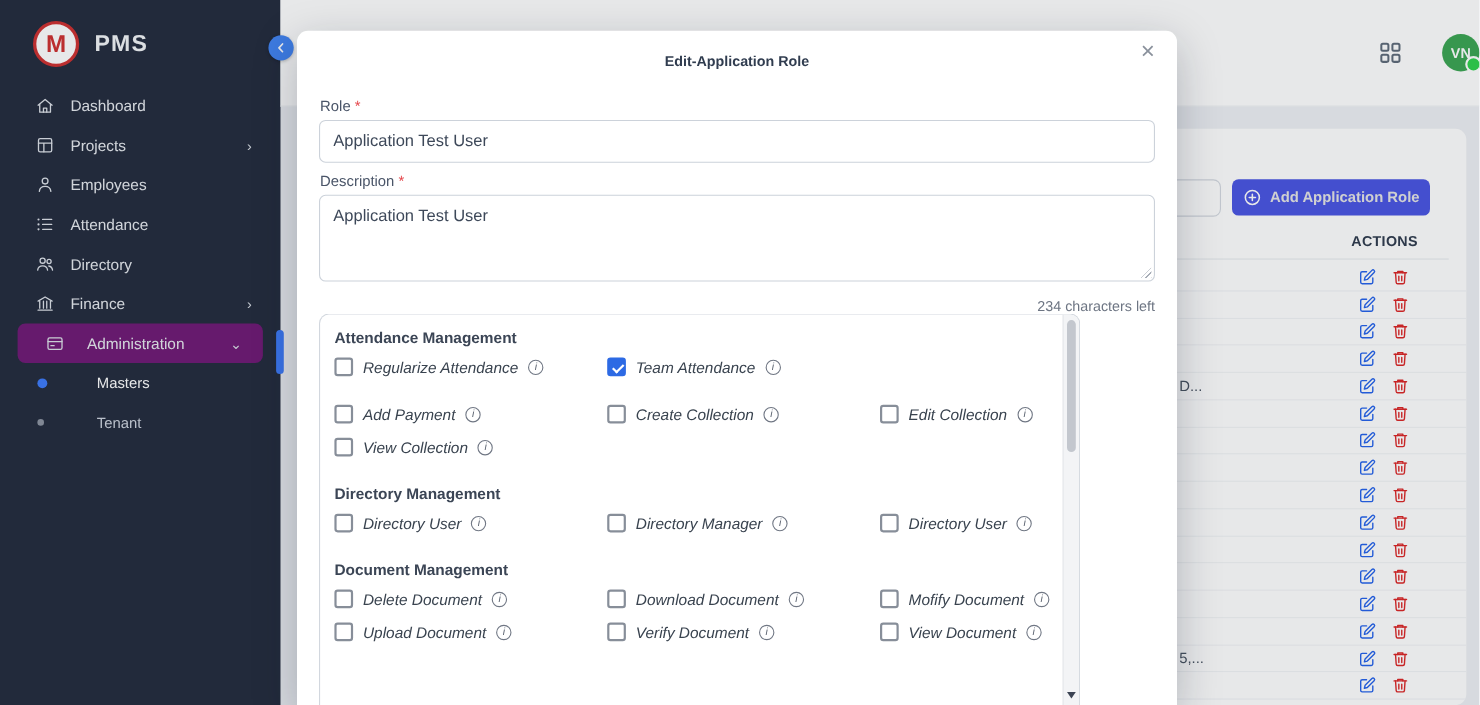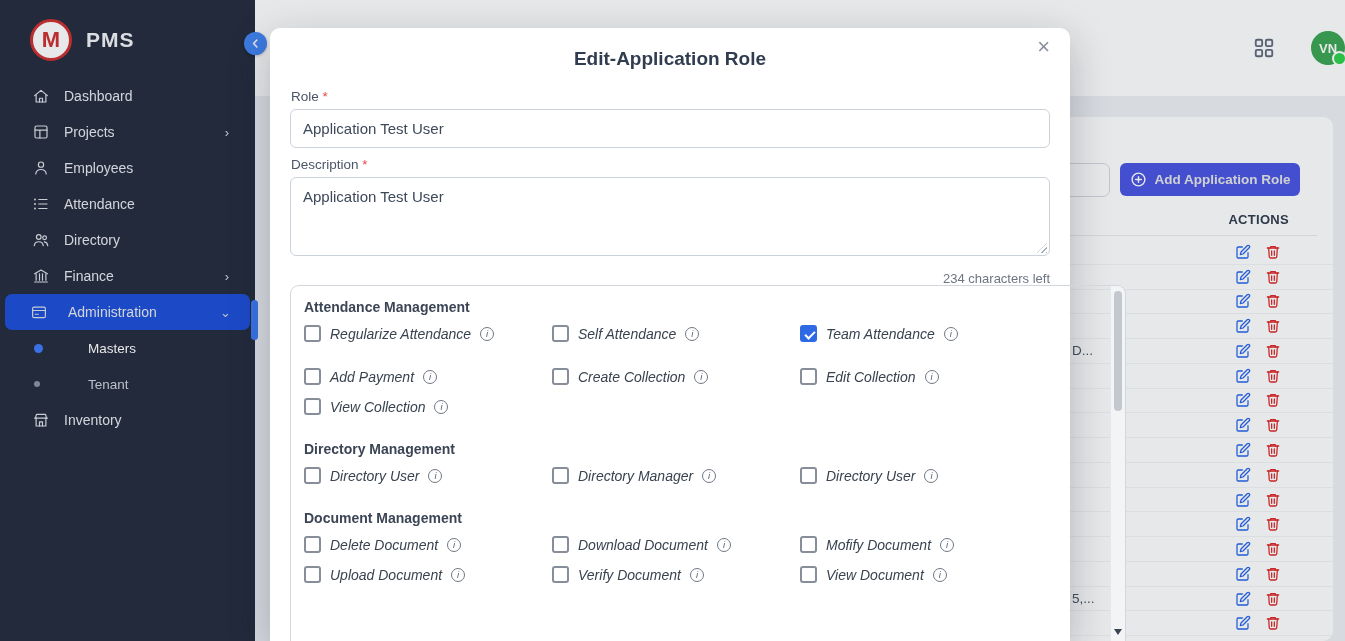--- a/index.html
+++ b/index.html
@@ -17,21 +17,21 @@
 
   
   .sidebar{position:absolute;left:0;top:0;width:255px;height:641px;background:#242c3e;z-index:1;}
   .logo-row{display:flex;align-items:center;gap:14px;padding:19px 14px 17px 30px;}
   .logo-badge{width:42px;height:42px;border-radius:50%;background:#fff;border:3px solid var(--logo-red);
               color:var(--logo-red);display:flex;align-items:center;justify-content:center;
               font-weight:700;font-size:22px;box-sizing:border-box;}
   .logo-text{color:#f2f4f7;font-size:21px;font-weight:700;letter-spacing:1px;}
   .nav-item{display:flex;align-items:center;gap:14px;height:36px;padding:0 26px 0 32px;
             color:#e7eaef;font-size:14px;cursor:pointer;}
-  .nav-item.active{margin:0 5px;padding:0 19px 0 25px;background:#1d4ed8;border-radius:7px;gap:20px;}
+  .nav-item.active{margin:0 16px;padding:0 19px 0 25px;background:#701a75;border-radius:7px;gap:20px;}
   .nav-item .nicon{width:18px;height:18px;flex:0 0 18px;display:flex;align-items:center;justify-content:center;}
   .nicon svg{width:18px;height:18px;fill:none;stroke:#dde1e8;stroke-width:1.6;
              stroke-linecap:round;stroke-linejoin:round;}
   .nav-item .chev{margin-left:auto;color:#d6dae1;font-size:13px;line-height:1;}
   .nav-sub{display:flex;align-items:center;height:36px;padding-left:34px;color:#cdd3dd;
            font-size:13.5px;cursor:pointer;}
   .nav-sub .dot{width:6px;height:6px;border-radius:50%;background:#8d94a1;margin-right:48px;flex:0 0 auto;}
   .nav-sub.active{color:#fff;}
   .nav-sub.active .dot{width:9px;height:9px;background:var(--active-indicator);margin-right:45px;}
   .active-bar{position:absolute;left:251px;top:300px;width:7px;height:40px;
@@ -66,37 +66,37 @@
   .trow{display:flex;align-items:center;height:24.78px;border-bottom:1px solid #f2f4f7;
         padding-right:52px;gap:13px;box-sizing:border-box;}
   .frag{flex:1;margin-left:789px;font-size:13.5px;color:#4a5563;white-space:nowrap;overflow:hidden;}
   .icon-btn{width:17px;height:17px;display:flex;align-items:center;justify-content:center;cursor:pointer;flex:0 0 17px;}
 
   
   .backdrop{position:absolute;inset:0;background:rgba(20,27,40,.10);z-index:10;}
   .modal{position:absolute;left:270px;top:28px;width:800px;height:613px;background:#fff;
          border-radius:10px 10px 0 0;box-shadow:0 12px 40px rgba(15,23,42,.25);z-index:20;}
   .modal-title{position:absolute;top:20px;left:0;width:100%;text-align:center;margin:0;
-               font-size:19px;font-weight:700;color:#303c4f;}
+               font-size:13px;font-weight:700;color:#303c4f;}
   .modal-close{position:absolute;top:8px;right:20px;font-size:22px;color:#8a919c;cursor:pointer;line-height:1;}
   .f-label{position:absolute;left:21px;font-size:13.5px;color:#4a5568;}
   .f-label::after{content:" *";color:var(--required-mark);}
   .role-label{top:61px;}
   .desc-label{top:129px;}
   .role-input{position:absolute;left:20px;top:81px;width:760px;height:39px;border:1px solid #ccd2da;
               border-radius:6px;padding:0 12px;font-size:15px;color:#3d4859;font-family:inherit;
               box-sizing:border-box;background:#fff;outline:none;}
   .desc-area{position:absolute;left:20px;top:149px;width:760px;height:79px;border:1px solid #ccd2da;
              border-radius:6px;padding:9px 12px;font-size:15px;color:#3d4859;font-family:inherit;
              box-sizing:border-box;resize:none;line-height:1.35;outline:none;background:#fff;}
   .grip{position:absolute;left:767px;top:215px;width:10px;height:10px;
         background:repeating-linear-gradient(135deg,transparent 0 2.2px,#a7adb7 2.2px 3.6px);
         clip-path:polygon(100% 0,100% 100%,0 100%);}
   .chars-left{position:absolute;right:20px;top:243px;font-size:13px;color:#6d7583;}
-  .perms{position:absolute;left:20px;top:257px;width:836px;bottom:0;border:1px solid #d2d7de;
+  .perms{position:absolute;left:20px;top:257px;width:692px;bottom:0;border:1px solid #d2d7de;
          border-bottom:none;border-radius:9px 9px 0 0;overflow:hidden;box-sizing:border-box;}
   .perms-inner{position:absolute;left:0;top:0;right:14px;bottom:0;padding:13px 0 0 13px;overflow:hidden;}
   .perm-title{font-size:14px;font-weight:700;color:#3b4555;margin:0 0 9px 0;line-height:17px;}
   .perm-grid{display:grid;grid-template-columns:248px 248px 1fr;row-gap:13px;margin:0 0 26px 0;font-style:italic;}
   .perm-item{display:flex;align-items:center;gap:9px;height:17px;}
   .cb{width:17px;height:17px;border:2px solid #878e99;border-radius:3px;background:#fff;
       flex:0 0 17px;box-sizing:border-box;position:relative;cursor:pointer;}
   .cb.checked{background:var(--checkbox-checked);border-color:var(--checkbox-checked);}
   .cb.checked::after{content:"";position:absolute;left:3px;top:4px;width:8px;height:4px;
       border-left:2px solid #fff;border-bottom:2px solid #fff;transform:rotate(-45deg);}
@@ -193,31 +193,20 @@
           <span class="chev">⌄</span>
         </div>
         <div class="nav-sub active">
           <span class="dot"></span>
           <span class="sub-label">Masters</span>
         </div>
         <div class="nav-sub">
           <span class="dot"></span>
           <span class="sub-label">Tenant</span>
         </div>
-        <div class="nav-item">
-          <span class="nicon">
-            <svg viewBox="0 0 24 24">
-              <path d="M4.5 9.5 6 4.5h12l1.5 5"></path>
-              <path d="M5.5 9.5V20h13V9.5"></path>
-              <path d="M10 20v-5.5h4V20"></path>
-              <path d="M3.5 9.5h17"></path>
-            </svg>
-          </span>
-          <span class="nav-label">Inventory</span>
-        </div>
       </nav>
   </aside>
   <div class="active-bar"></div>
 
   <header class="header"></header>
 
   <button class="collapse-btn">
     <span style="display:flex;">
       <svg viewBox="0 0 24 24" width="13" height="13" fill="none" stroke="#fff" stroke-width="2.8" stroke-linecap="round" stroke-linejoin="round">
           <polyline points="14.5,5.5 8.5,12 14.5,18.5"></polyline>
@@ -549,25 +538,20 @@
       <div class="perms-inner">
           <div class="perm-section">
             <div class="perm-title">Attendance Management</div>
             <div class="perm-grid">
               <label class="perm-item">
                 <span class="cb"></span>
                 <span class="perm-label">Regularize Attendance</span>
                 <span class="info"></span>
               </label>
               <label class="perm-item">
-                <span class="cb"></span>
-                <span class="perm-label">Self Attendance</span>
-                <span class="info"></span>
-              </label>
-              <label class="perm-item">
                 <span class="cb checked"></span>
                 <span class="perm-label">Team Attendance</span>
                 <span class="info"></span>
               </label>
             </div>
           </div>
           <div class="perm-section">
             <div class="perm-grid">
               <label class="perm-item">
                 <span class="cb"></span>

